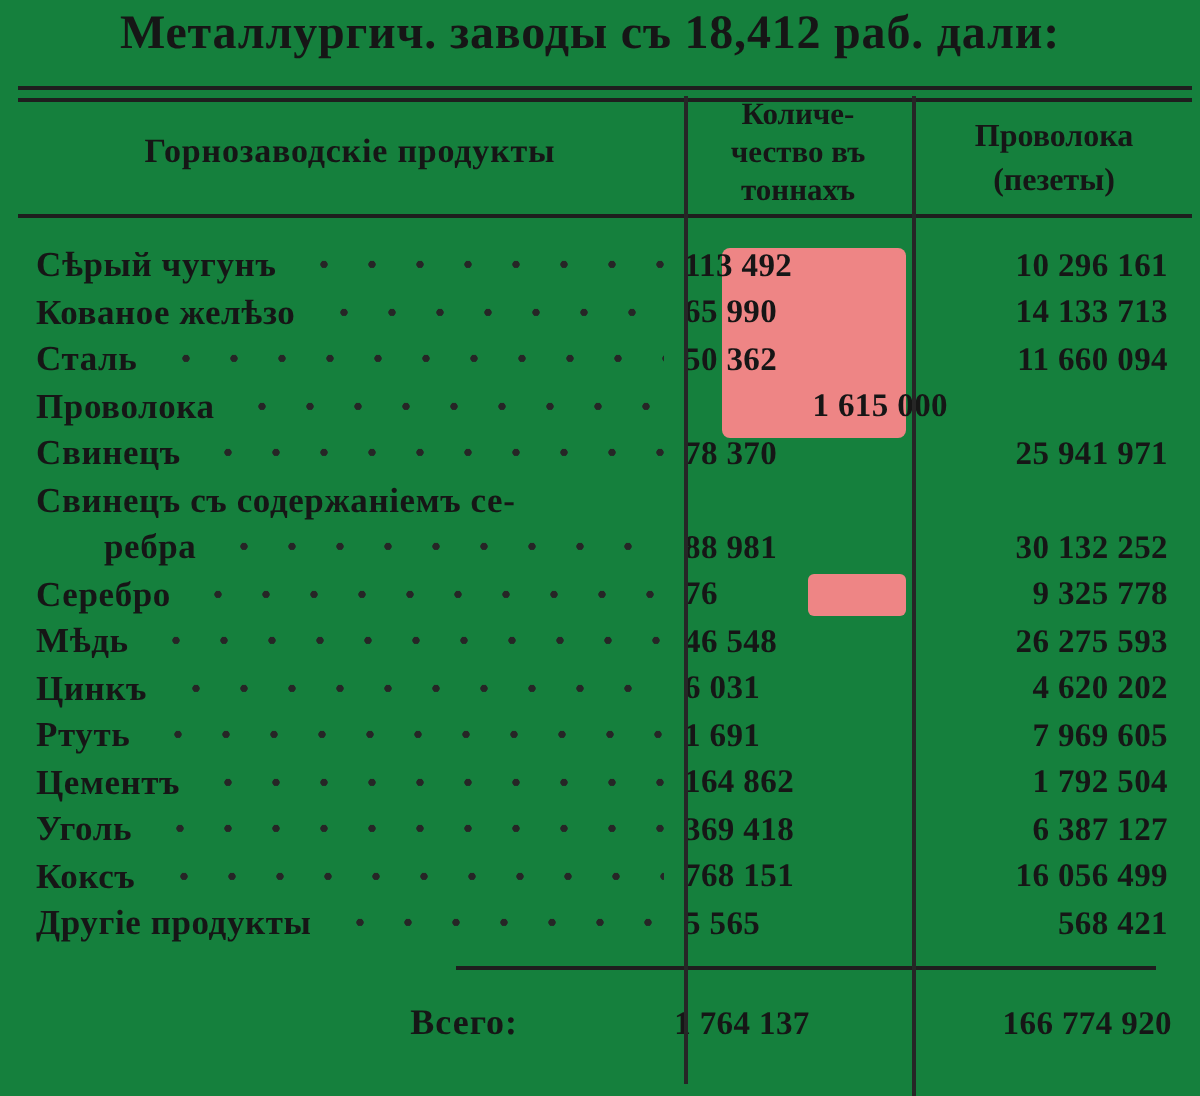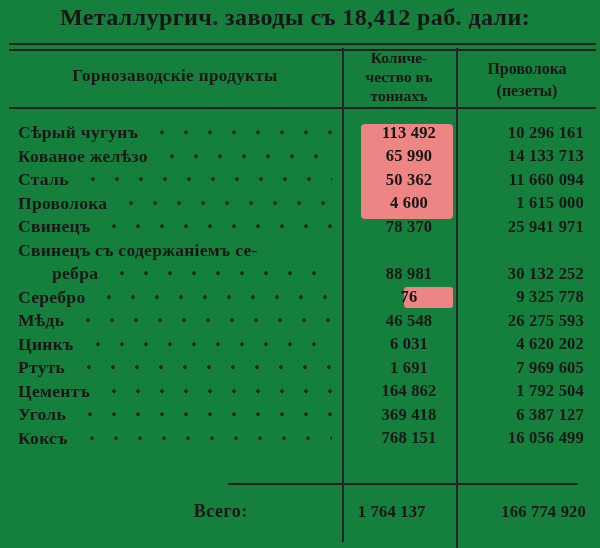--- a/index.html
+++ b/index.html
@@ -46,22 +46,22 @@
   .c1{width:342px;display:flex;align-items:center;box-sizing:border-box;padding-left:18px;overflow:hidden;}
   .c1 .lbl{font-size:17.5px;font-weight:700;letter-spacing:0.3px;white-space:nowrap;}
   .c1.indent{padding-left:52px;}
   .leader{
     flex:1;align-self:stretch;margin:0 10px 0 12px;
     background-image:radial-gradient(circle,#262626 1.7px,rgba(0,0,0,0) 2px);
     background-size:24px 23.5px;background-repeat:repeat-x;
     background-position:left 62%;
   }
   .no-leader .leader{background:none;}
-  .c2{width:110px;text-align:center;box-sizing:border-box;padding-right:8px;
-      font-size:16.5px;font-weight:700;letter-spacing:0.2px;white-space:nowrap;padding-left:32px;}
+  .c2{width:110px;text-align:left;box-sizing:border-box;padding-right:8px;
+      font-size:16.5px;font-weight:700;letter-spacing:0.2px;white-space:nowrap;}
   .c3{width:140px;text-align:right;box-sizing:border-box;padding-right:14px;margin-left:6px;
       font-size:16.5px;font-weight:700;letter-spacing:0.2px;white-space:nowrap;}
   
   .total-row{position:absolute;top:498px;left:0;width:600px;height:27px;
     display:flex;align-items:center;z-index:2;gap:48px;}
   .total-row .c1{justify-content:flex-end;padding-right:30px;}
   .total-row .lbl{font-size:18px;font-weight:700;letter-spacing:0.5px;}
 </style>
 </head>
 <body>
@@ -119,21 +119,20 @@
       </div>
       <div class="c2">50 362</div>
       <div class="c3">11 660 094</div>
     </div>
 
     <div class="row">
       <div class="c1">
         <span class="lbl">Проволока</span>
         <span class="leader"></span>
       </div>
-      <div class="c2">4 600</div>
       <div class="c3">1 615 000</div>
     </div>
 
     <div class="row">
       <div class="c1">
         <span class="lbl">Свинецъ</span>
         <span class="leader"></span>
       </div>
       <div class="c2">78 370</div>
       <div class="c3">25 941 971</div>
@@ -213,20 +212,28 @@
 
     <div class="row">
       <div class="c1">
         <span class="lbl">Коксъ</span>
         <span class="leader"></span>
       </div>
       <div class="c2">768 151</div>
       <div class="c3">16 056 499</div>
     </div>
 
+    <div class="row">
+      <div class="c1">
+        <span class="lbl">Другіе продукты</span>
+        <span class="leader"></span>
+      </div>
+      <div class="c2">5 565</div>
+      <div class="c3">568 421</div>
+    </div>
   </div>
 
   <div class="total-rule"></div>
 
   <div class="total-row">
     <div class="c1">
       <span class="lbl">Всего:</span>
     </div>
     <div class="c2">1 764 137</div>
     <div class="c3">166 774 920</div>

